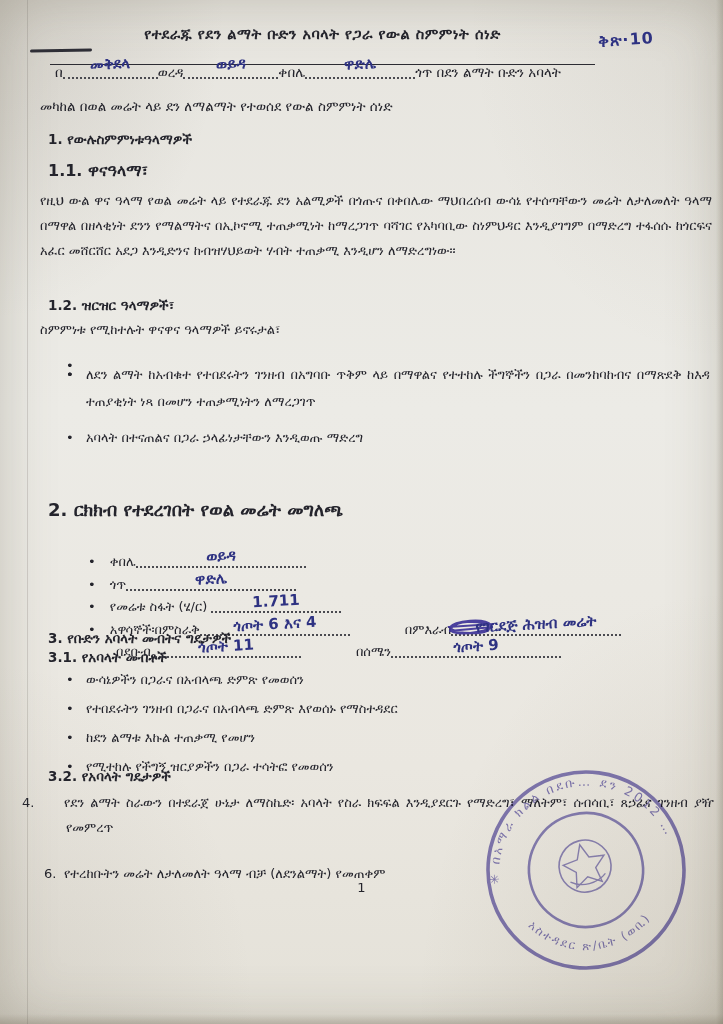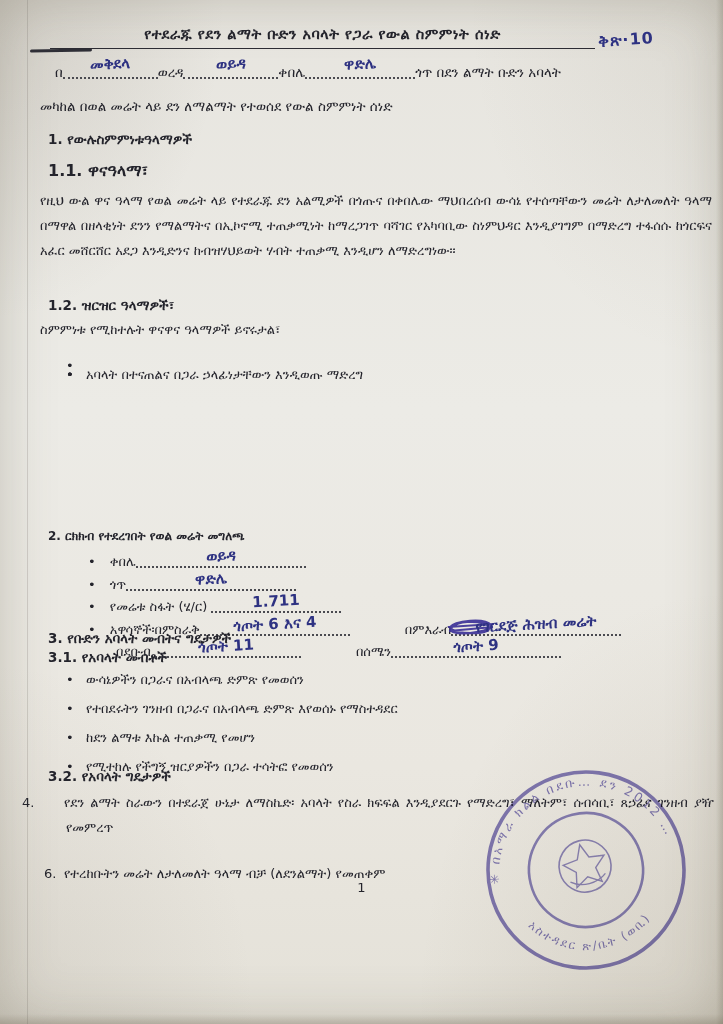--- a/index.html
+++ b/index.html
@@ -18,21 +18,21 @@
   .crease{position:absolute;left:27px;top:0;width:1px;height:100%;background:rgba(70,65,55,.16);}
   .edge-right{position:absolute;right:0;top:0;width:7px;height:100%;background:linear-gradient(90deg,transparent,rgba(100,90,70,.22));}
   .edge-bottom{position:absolute;left:0;bottom:0;width:100%;height:10px;background:linear-gradient(0deg,rgba(100,90,70,.25),transparent);}
 
   .abs{position:absolute;}
   .line{font-size:13.5px;line-height:1.55;}
 
   .title{
     left:50px;top:26px;width:545px;text-align:center;
     font-size:14.5px;font-weight:bold;letter-spacing:.5px;
-    border-bottom:1.6px solid #2c2c33;padding-bottom:5px;
+    border-bottom:1.6px solid #2c2c33;padding-bottom:21px;
   }
   .title-dash{left:30px;top:49px;width:62px;height:3px;background:#2e2e36;transform:rotate(-1.2deg);border-radius:2px;}
   .form-no{left:598px;top:30px;font-size:16px;color:#2e3282;transform:rotate(-4deg);font-weight:bold;letter-spacing:1px;}
 
   
   .blank{display:inline-block;position:relative;height:15px;vertical-align:-2px;border-bottom:2px dotted #4a4a50;}
   .hw{position:absolute;left:50%;bottom:1px;transform:translateX(-50%) rotate(-3deg);
       color:#2e3282;font-size:15px;font-weight:600;white-space:nowrap;font-style:normal;}.w95{width:95px}.w110{width:110px}.w130{width:130px}.w150{width:150px}.w170{width:170px}
 
   .intro1{left:55px;top:62px;width:660px;}
@@ -41,21 +41,21 @@
   .h1{left:48px;top:131px;width:640px;font-weight:bold;font-size:13.5px;}
   .h11{left:48px;top:161px;width:640px;font-weight:bold;font-size:16px;}
   .para{left:40px;top:188px;width:672px;font-size:13px;line-height:25px;text-align:justify;}
   .h12{left:48px;top:297px;width:640px;font-weight:bold;font-size:13.5px;}
   .p12{left:40px;top:322px;width:640px;font-size:13px;}
 
   ul.obj{left:62px;top:352px;width:648px;margin:0;padding:0;list-style:none;}
   ul.obj li{position:relative;padding-left:24px;margin-bottom:9px;font-size:13px;line-height:27px;text-align:justify;}
   ul.obj li .blt, ul.rights li .blt{position:absolute;left:4px;top:0;font-size:13px;}
 
-  .h2{left:48px;top:529px;width:640px;font-weight:bold;font-size:12px;}
+  .h2{left:48px;top:499px;width:640px;font-weight:bold;font-size:18px;}
   .fields{left:88px;top:551px;width:630px;font-size:13px;}
   .frow{margin-bottom:3.5px;white-space:nowrap;}
   .frow .blt{margin-right:10px;}
   .gap{display:inline-block;width:55px;}
   .indent{padding-left:28px;}
 
   .h3{left:48px;top:630px;width:640px;font-weight:bold;font-size:13.5px;}
   .h31{left:48px;top:649px;width:640px;font-weight:bold;font-size:13.5px;}
   ul.rights{left:62px;top:672px;width:640px;margin:0;padding:0;list-style:none;}
   ul.rights li{position:relative;padding-left:24px;margin-bottom:13px;font-size:13px;}
@@ -93,21 +93,21 @@
 
   <div class="abs h1">1. የውሉስምምነቱዓላማዎች</div>
   <div class="abs h11">1.1.   ዋናዓላማ፣</div>
   <div class="abs para">የዚህ ውል ዋና ዓላማ የወል መሬት ላይ የተደራጁ ደን አልሚዎች በጎጡና በቀበሌው ማህበረሰብ ውሳኔ የተሰጣቸውን መሬት ለታለመለት ዓላማ በማዋል በዘላቂነት ደንን የማልማትና በኢኮኖሚ ተጠቃሚነት ከማረጋገጥ ባሻገር የአካባቢው ስነምህዳር እንዲያገግም በማድረግ ተፋሰሱ ከጎርፍና አፈር መሸርሸር አደጋ እንዲድንና ከብዝሃህይወት ሃብት ተጠቃሚ እንዲሆን ለማድረግነው።</div>
   <div class="abs h12">1.2.   ዝርዝር ዓላማዎች፣</div>
   <div class="abs p12">ስምምነቱ የሚከተሉት ዋናዋና ዓላማዎች ይኖሩታል፣</div>
 
   <ul class="abs obj">
     <li><span class="blt">•</span></li>
     <li><span class="blt">•</span></li>
-    <li><span class="blt">•</span></li>
+    <li><span class="blt">•</span><span>ለደን ልማት ከአብቁተ የተበደሩትን ገንዘብ በአግባቡ ጥቅም ላይ በማዋልና የተተከሉ ችግኞችን በጋራ በመንከባከብና በማጽደቅ ከእዳ ተጠያቂነት ነጻ በመሆን ተጠቃሚነትን ለማረጋገጥ</span></li>
     <li><span class="blt">•</span><span>አባላት በተናጠልና በጋራ ኃላፊነታቸውን እንዲወጡ ማድረግ</span></li>
   </ul>
 
   <div class="abs h2">2. ርክክብ የተደረገበት የወል መሬት መግለጫ</div>
   <div class="abs fields">
     <div class="frow">
       <span class="blt">•</span>
       <span>ቀበሌ</span><span class="blank w170"><i class="hw">ወይዳ</i></span>
     </div>
     <div class="frow">

